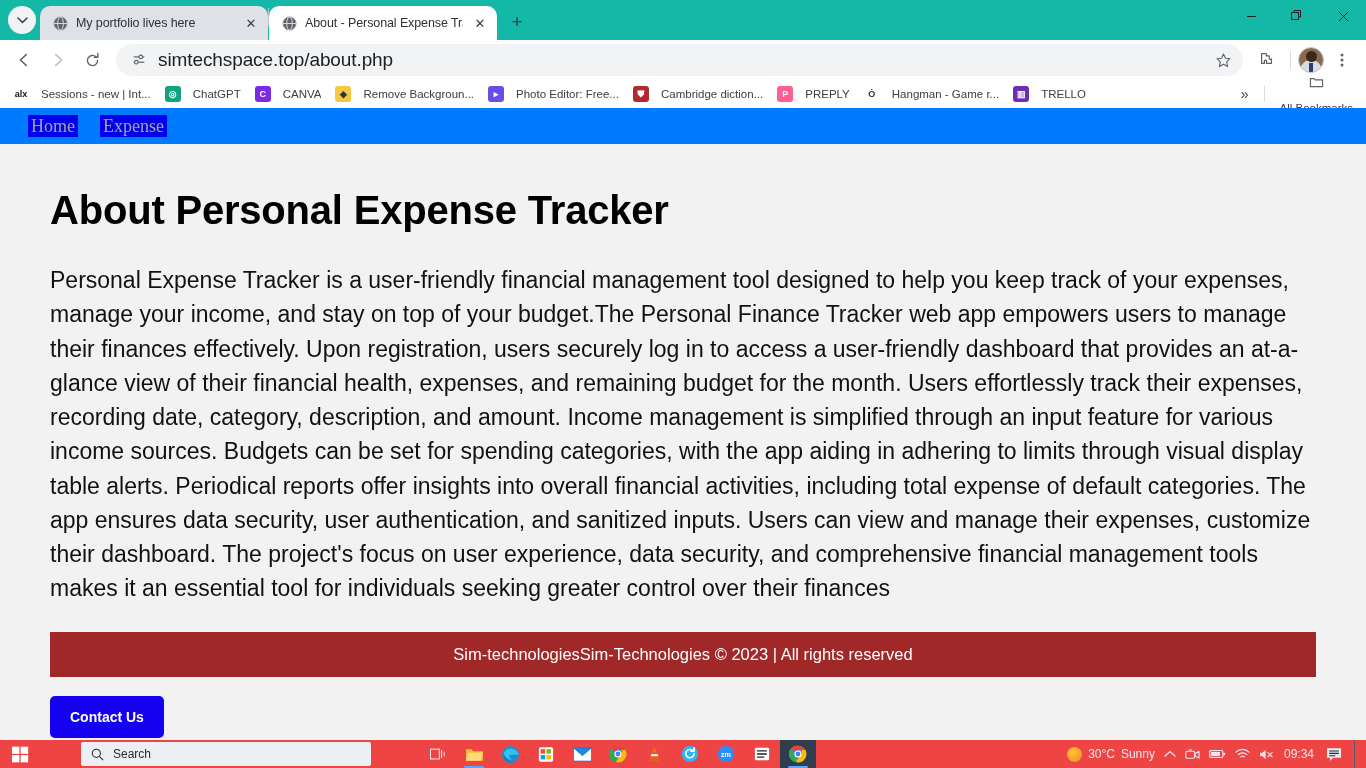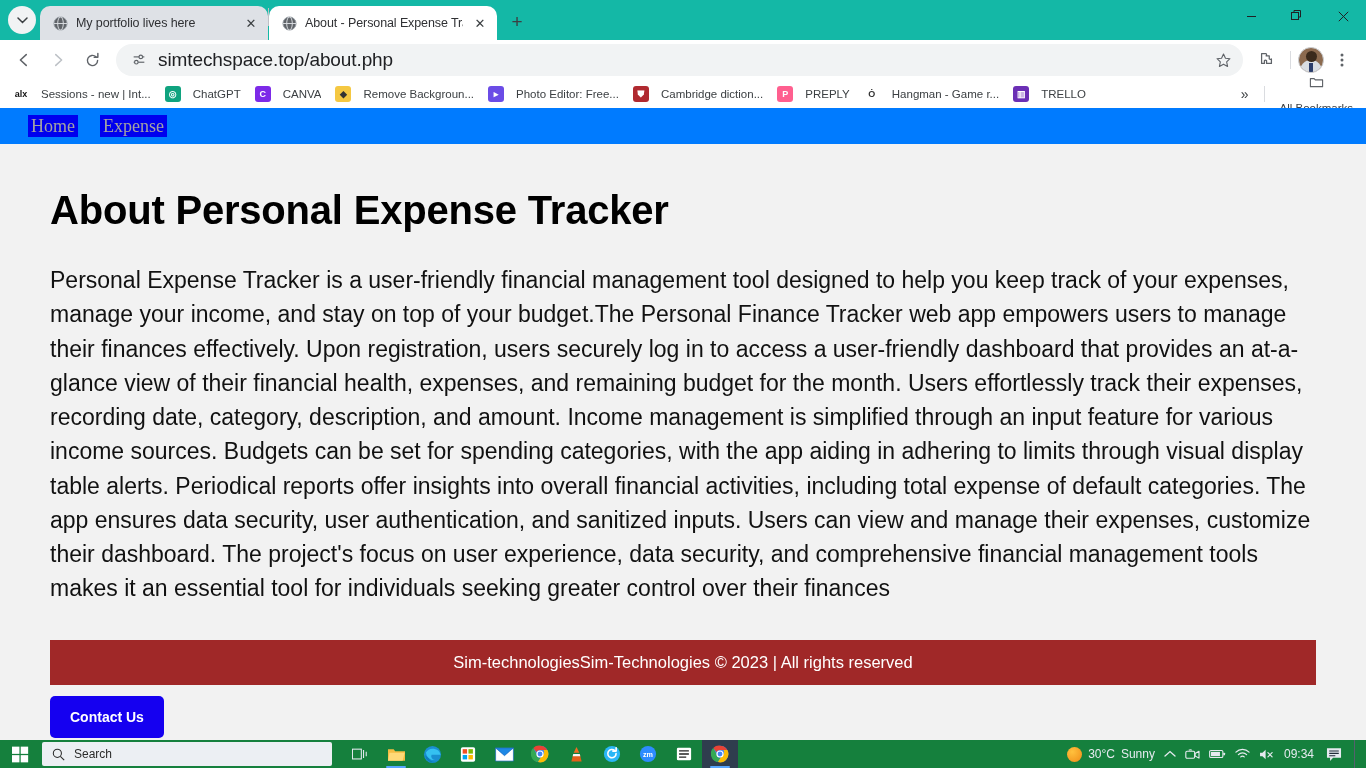--- a/index.html
+++ b/index.html
@@ -166,27 +166,28 @@
   }
   .contact-btn {
     margin-top: 37px; display: inline-block; background: #1500F0;
     color: #ffffff; border: none; border-radius: 5px;
     padding: 13px 20px; font-size: 14px; font-weight: bold;
     font-family: "Liberation Sans", sans-serif; cursor: pointer;
   }
   .site-footer {
     position: absolute; left: 50px; right: 50px; top: 524px;
     background: #A02828; color: #ffffff; text-align: center;
-    padding: 13px 3px; font-size: 16.5px; margin-top: 8px;
+    padding: 13px 3px; font-size: 16.5px;
   }
 
   
   .taskbar {
-    height: 28px; background: #15803d; display: flex; align-items: center;
+    height: 28px; background: #ef4444; display: flex; align-items: center;
     position: relative;
+    gap: 39px;
   }
   .start-btn {
     width: 40px; height: 28px; display: flex; align-items: center;
     justify-content: center; cursor: pointer;
   }
   .search-box {
     width: 290px; height: 24px; background: #eceff3; border-radius: 2px;
     display: flex; align-items: center; gap: 9px; padding: 0 10px;
     margin-left: 2px; cursor: text;
   }

